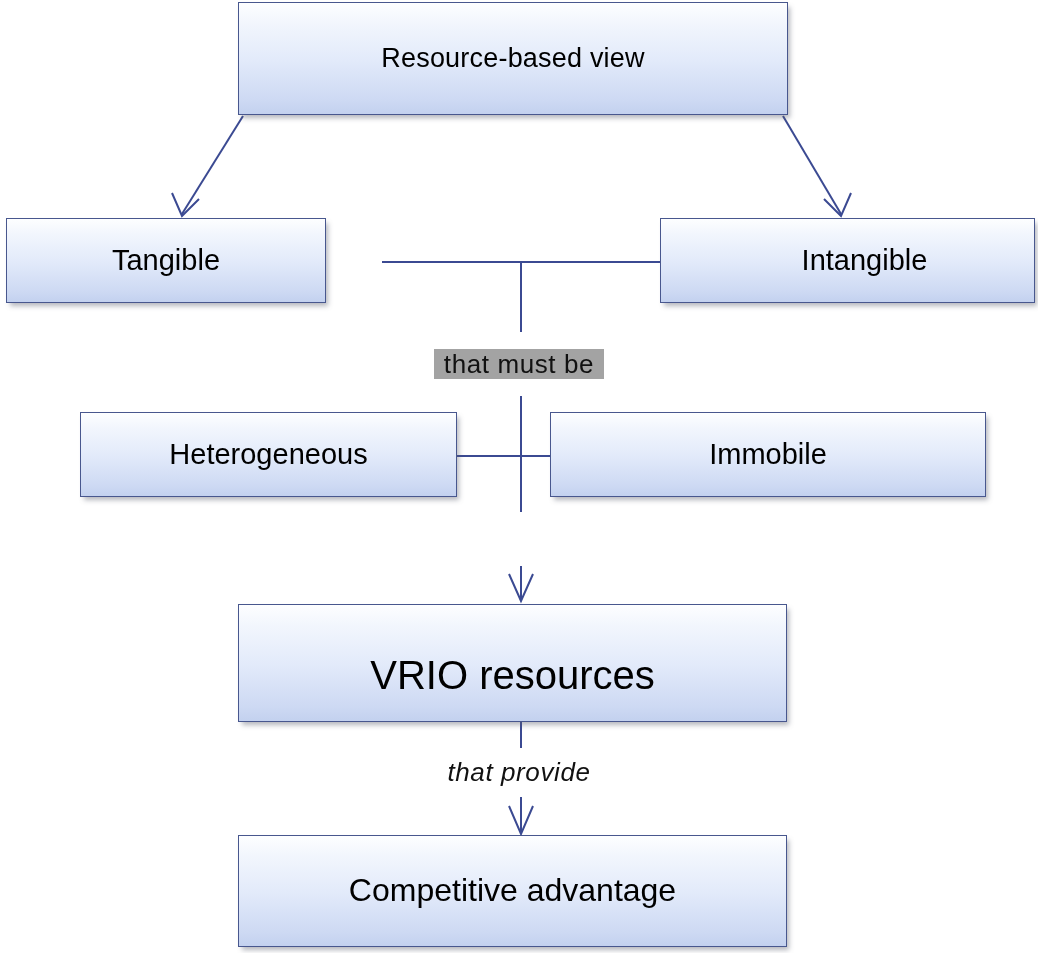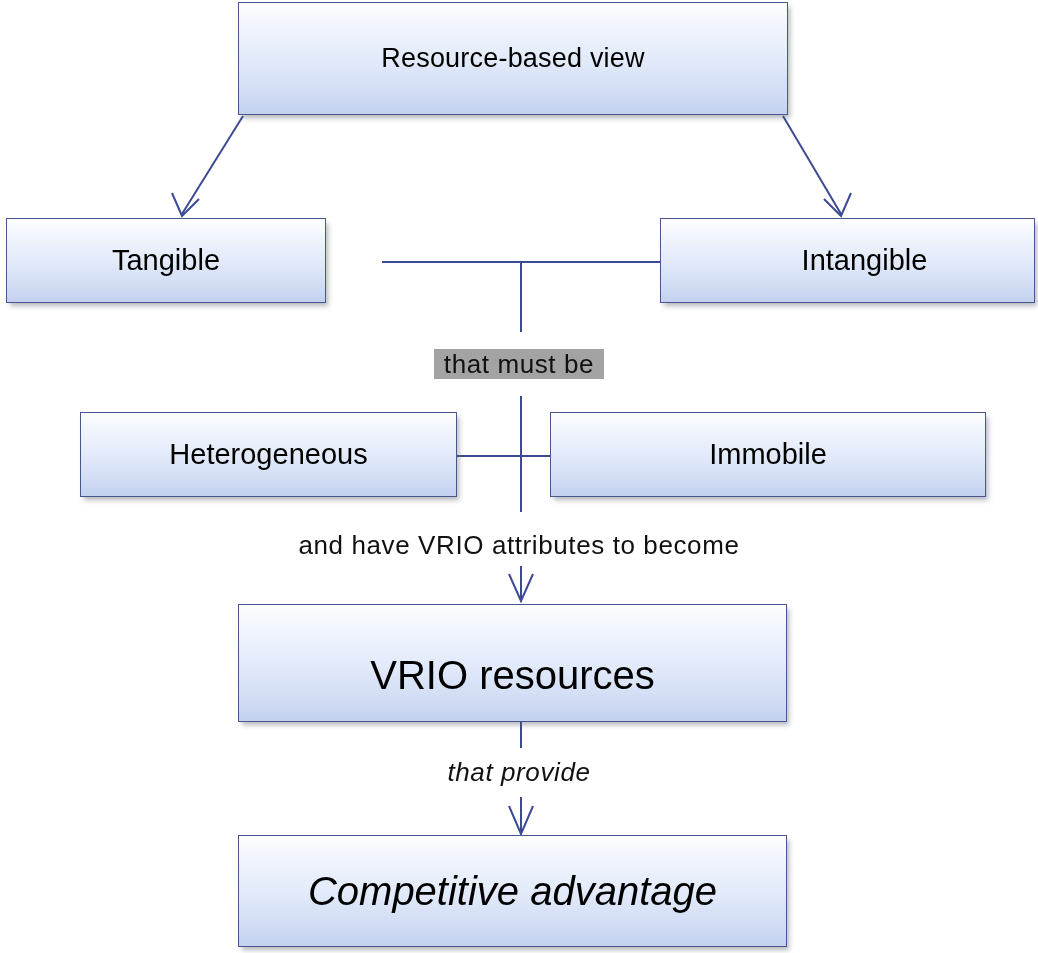--- a/index.html
+++ b/index.html
@@ -65,21 +65,21 @@
   #node-heterogeneous { left: 80px;  top: 412px; width: 377px; height: 85px; }
   #node-heterogeneous .node-label { font-size: 29px; }
 
   #node-immobile   { left: 550px; top: 412px; width: 436px; height: 85px; }
   #node-immobile .node-label   { font-size: 29px; }
 
   #node-vrio       { left: 238px; top: 604px; width: 549px; height: 118px; }
   #node-vrio .node-label       { font-size: 40px; margin-top: 24px; }
 
   #node-competitive{ left: 238px; top: 835px; width: 549px; height: 112px; }
-  #node-competitive .node-label{ font-size: 40px; font-style: italic; }
+  #node-competitive .node-label{ font-size: 32px; }
 
   
   .edge-label {
     position: absolute;
     color: #111111;
     background: #ffffff;
     white-space: nowrap;
     text-align: center;
     line-height: 1;
     z-index: 5;
@@ -197,21 +197,18 @@
 
   <div class="node" id="node-competitive">
     <span class="node-label">Competitive advantage</span>
   </div>
 
 
   <div class="edge-label" id="label-must-be">
     <span class="edge-text">that must be</span>
   </div>
 
-  <div class="edge-label" id="label-vrio-attrs">
-    <span class="edge-text">and have VRIO attributes to become</span>
-  </div>
 
   <div class="edge-label" id="label-provide">
     <span class="edge-text">that provide</span>
   </div>
 
 </div>
 
 </body></html>

